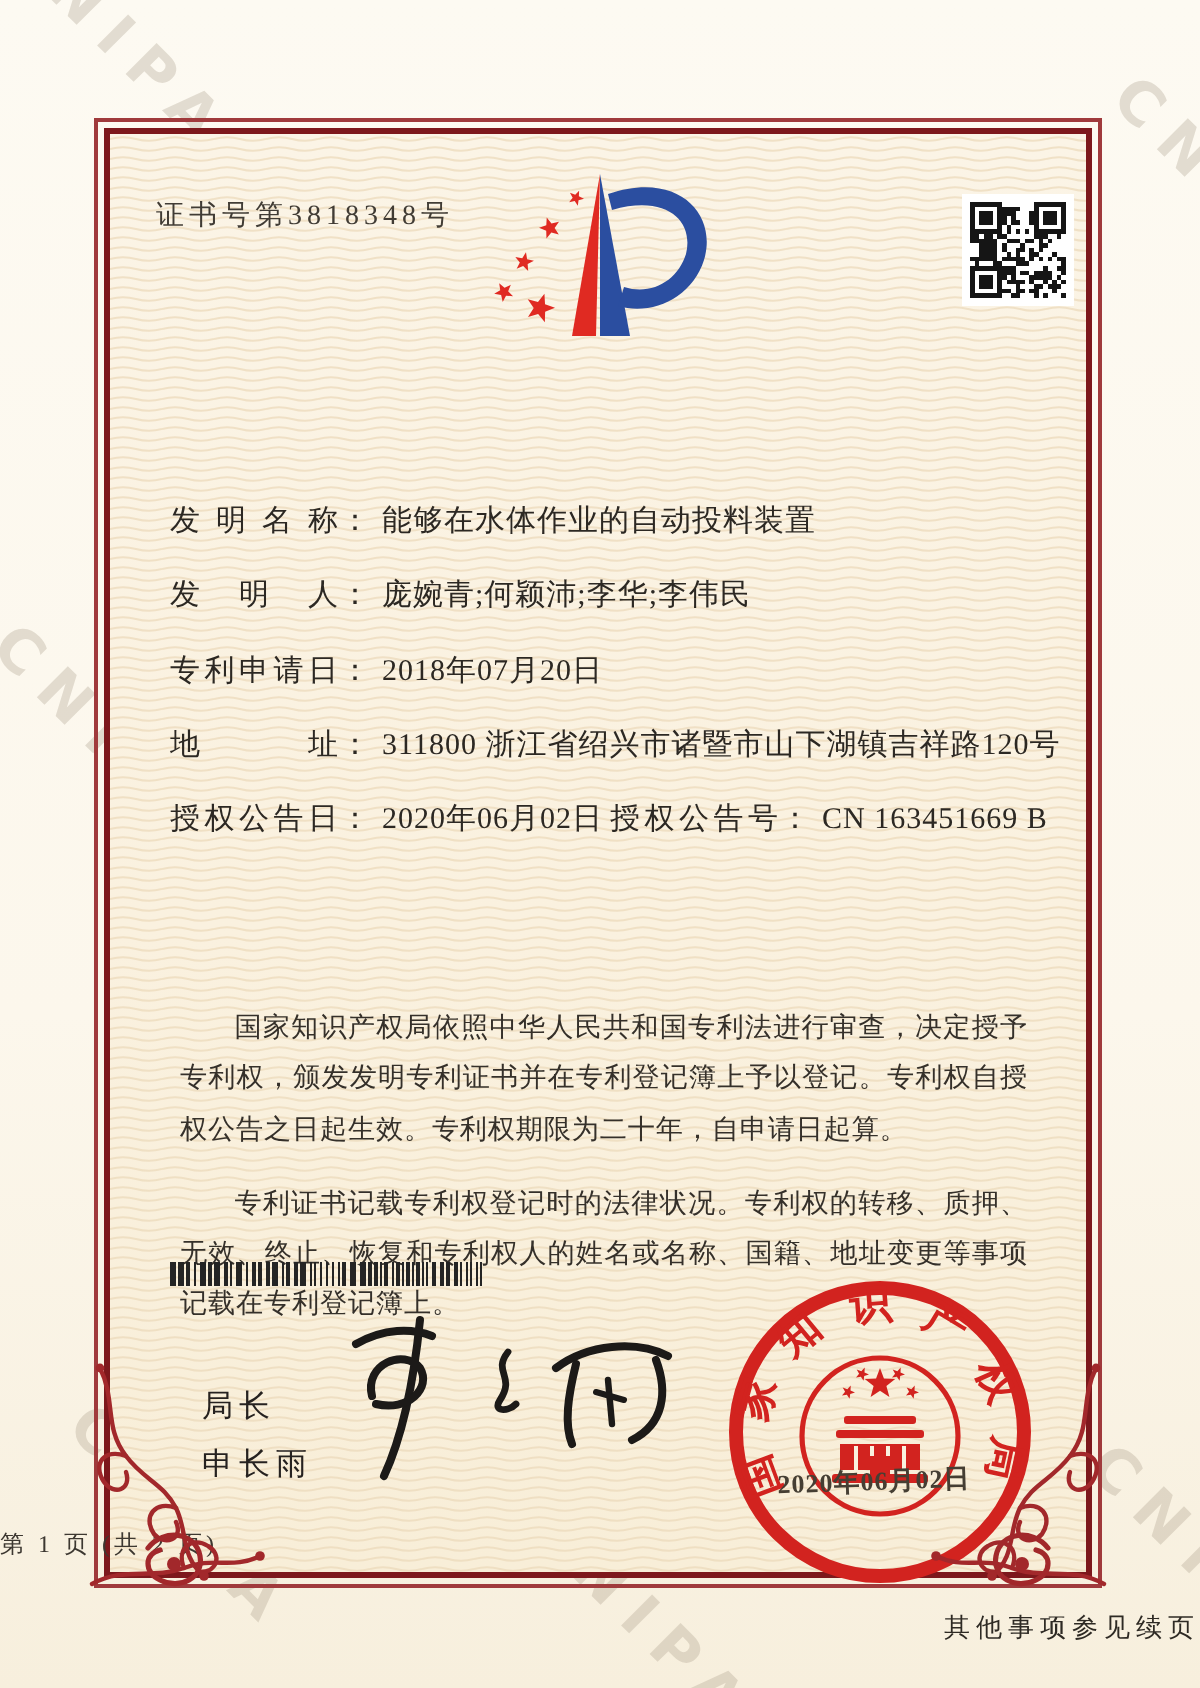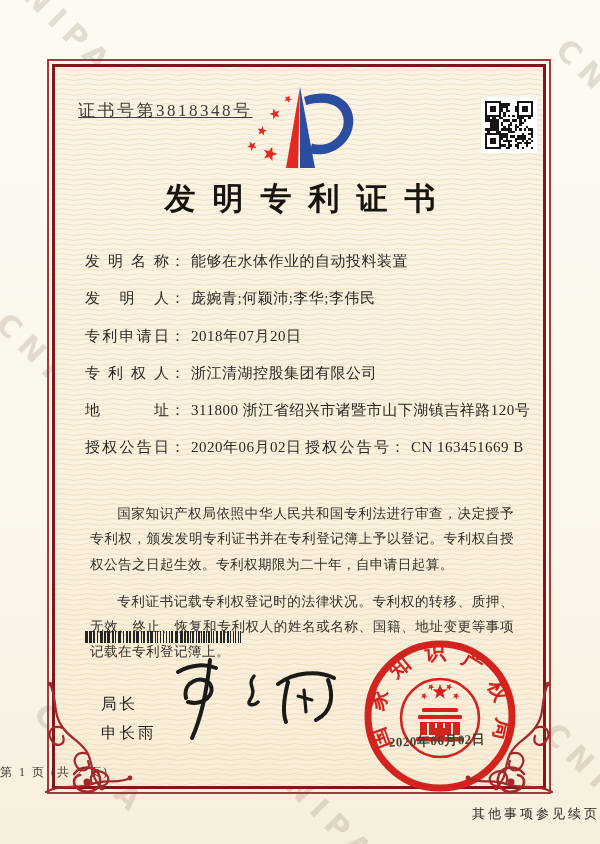--- a/index.html
+++ b/index.html
@@ -11,21 +11,21 @@
       font-weight:bold;font-size:30px;letter-spacing:9px;color:rgba(165,152,133,0.30);
       transform:rotate(45deg);white-space:nowrap;pointer-events:none;}
   
   .frame-outer{position:absolute;left:47px;top:59px;width:504px;height:735px;
       border:2px solid #a03a3c;box-sizing:border-box;}
   .frame-inner{position:absolute;left:52px;top:64px;width:494px;height:725px;
       border:3px solid #7d181c;box-sizing:border-box;
       background:linear-gradient(180deg,#fbf4e6 0%,#faf1df 55%,#f8eed8 100%);}
   .guilloche{position:absolute;left:55px;top:67px;width:488px;height:719px;}
   
-  .cert-no{position:absolute;left:78px;top:99px;font-size:17px;letter-spacing:2.5px;color:#413c35;text-decoration:underline;}
+  .cert-no{position:absolute;left:78px;top:99px;font-size:14px;letter-spacing:2.5px;color:#413c35;}
   .logo{position:absolute;left:243px;top:84px;width:125px;height:86px;}
   .qr-box{position:absolute;left:481px;top:97px;width:56px;height:56px;background:#fff;
       display:flex;align-items:center;justify-content:center;}
   .qr-box svg{width:48px;height:48px;}
   .title{position:absolute;left:0;top:178px;width:100%;text-align:center;
       font-size:31px;font-weight:600;letter-spacing:17px;text-indent:17px;color:#17140f;}
   
   .fields{position:absolute;left:85px;top:252px;width:442px;font-size:15px;color:#2c2823;}
   .frow{position:relative;margin-bottom:18.5px;line-height:1.25;white-space:nowrap;}
   .flabel{display:inline-block;width:84px;text-align:justify;text-align-last:justify;
@@ -337,34 +337,30 @@
         <rect x="5" y="20" width="1" height="1" fill="#151515"></rect>
         <rect x="6" y="20" width="1" height="1" fill="#151515"></rect>
         <rect x="9" y="20" width="1" height="1" fill="#151515"></rect>
         <rect x="10" y="20" width="1" height="1" fill="#151515"></rect>
         <rect x="14" y="20" width="1" height="1" fill="#151515"></rect>
         <rect x="16" y="20" width="1" height="1" fill="#151515"></rect>
         <rect x="20" y="20" width="1" height="1" fill="#151515"></rect>
       </svg>
   </div>
 
-  <div class="title">发明专利证书</div>
 
   <div class="fields">
     <div class="frow">
       <span class="flabel">发明名称</span><span class="fcolon">：</span><span class="fvalue">能够在水体作业的自动投料装置</span>
     </div>
     <div class="frow">
       <span class="flabel">发明人</span><span class="fcolon">：</span><span class="fvalue">庞婉青;何颖沛;李华;李伟民</span>
     </div>
     <div class="frow">
       <span class="flabel">专利申请日</span><span class="fcolon">：</span><span class="fvalue">2018年07月20日</span>
-    </div>
-    <div class="frow">
-      <span class="flabel">专利权人</span><span class="fcolon">：</span><span class="fvalue">浙江清湖控股集团有限公司</span>
     </div>
     <div class="frow">
       <span class="flabel">地址</span><span class="fcolon">：</span><span class="fvalue">311800 浙江省绍兴市诸暨市山下湖镇吉祥路120号</span>
     </div>
     <div class="frow">
       <span class="flabel">授权公告日</span><span class="fcolon">：</span><span class="fvalue">2020年06月02日</span>
       <span class="pair2">
         <span class="flabel">授权公告号</span><span class="fcolon">：</span><span class="fvalue">CN 163451669 B</span>
       </span>
     </div>

